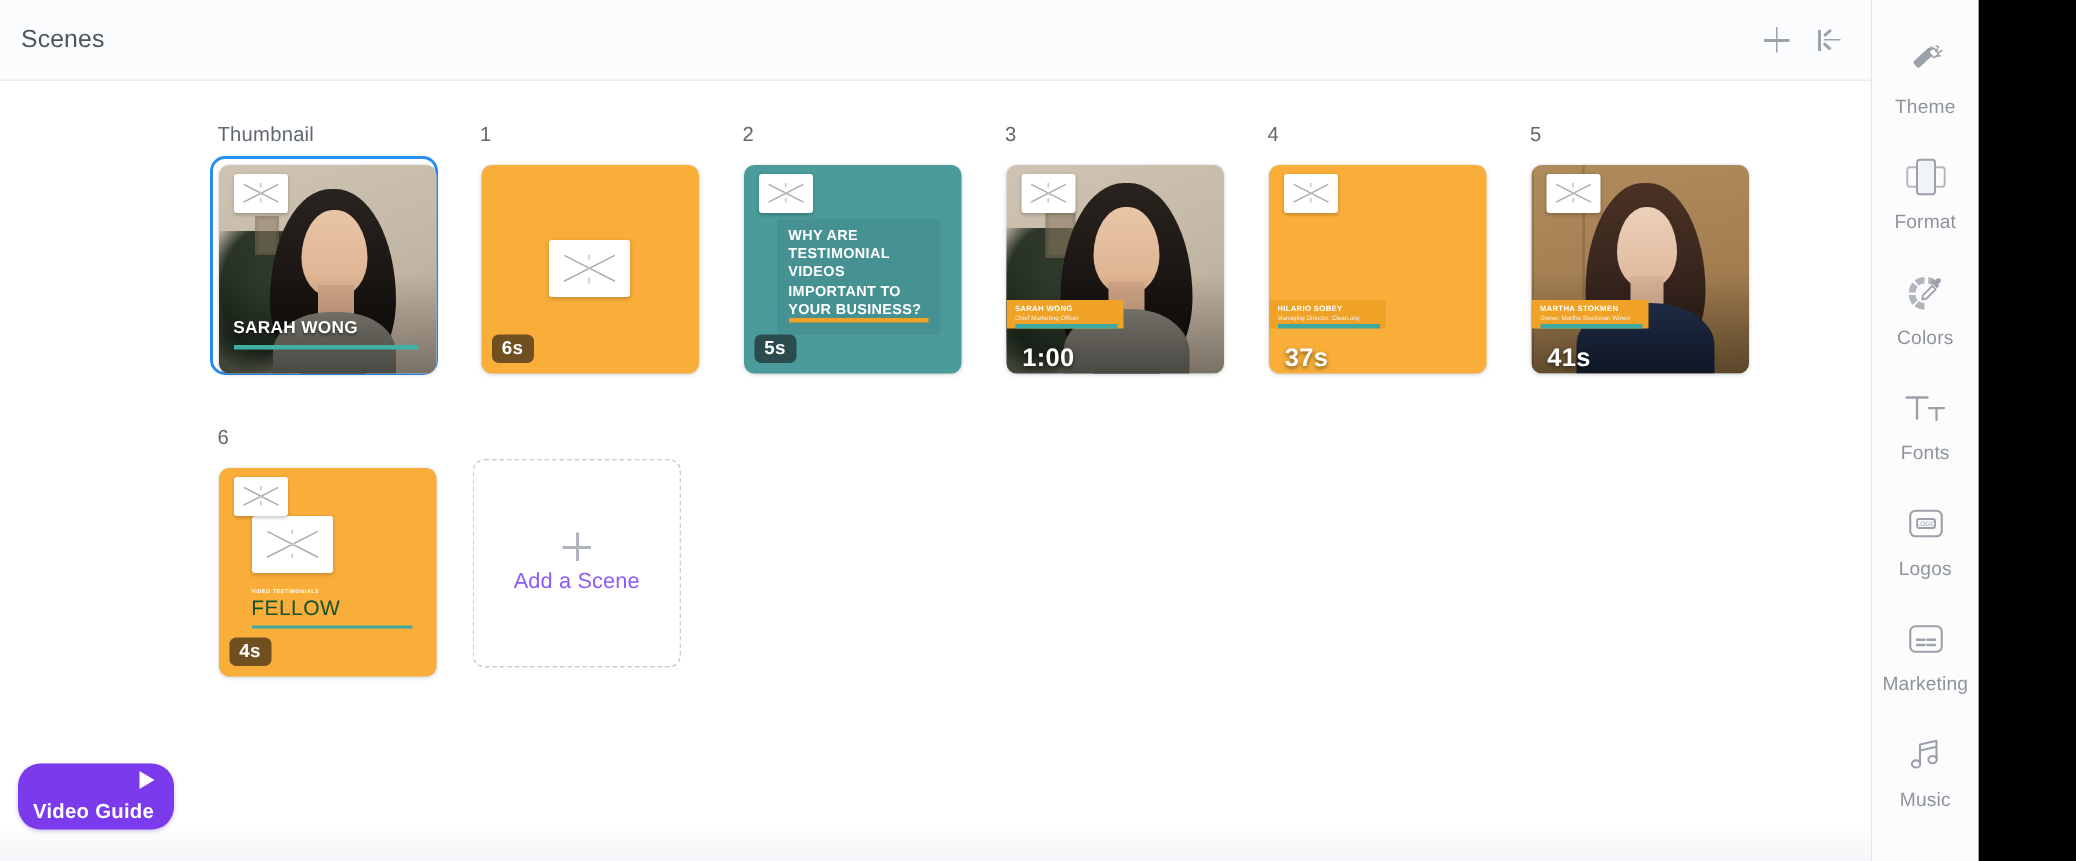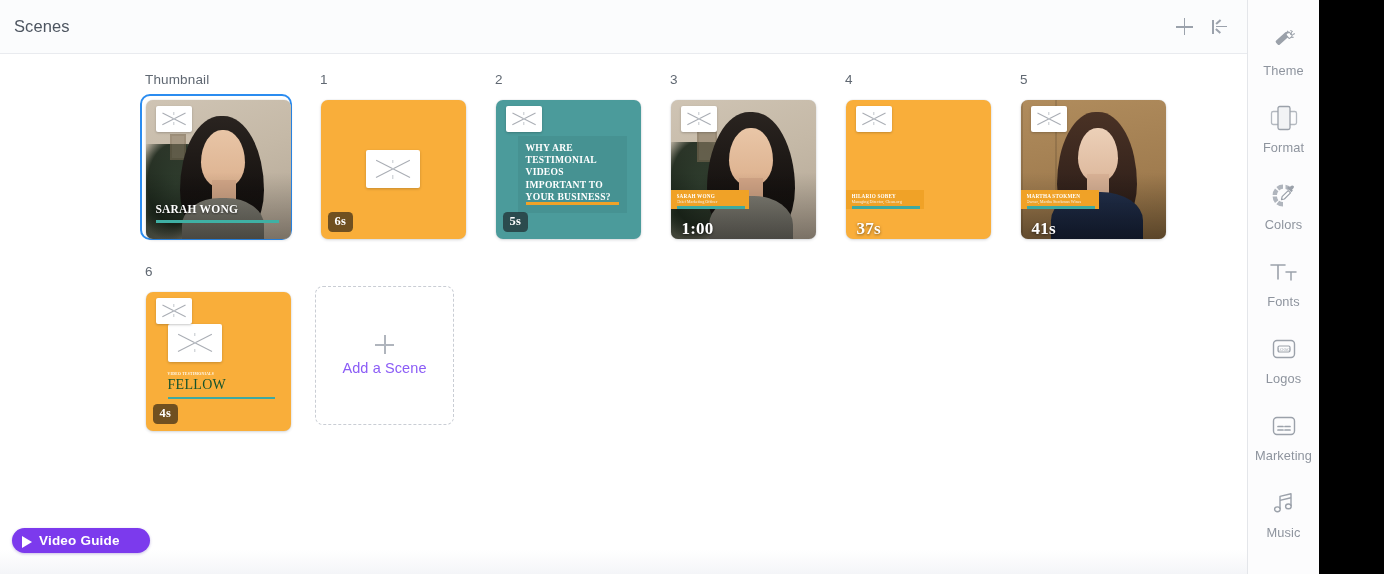--- a/index.html
+++ b/index.html
@@ -114,20 +114,21 @@
     display: flex;
     flex-wrap: wrap;
     align-content: flex-start;
     padding-left: 140px;
     gap: 0;
   }
 
   .scene-slot {
     width: 175px;
     margin-bottom: 24px;
+    margin-top: 10px;
   }
 
   .scene-label {
     font-size: 13.5px;
     color: #606872;
     margin: 0 0 5px 5px;
     height: 17px;
     letter-spacing: .15px;
   }
 
@@ -142,21 +143,20 @@
     box-shadow: 0 1px 3px rgba(20,30,50,.17), 0 0 0 .5px rgba(20,30,50,.05);
   }
 
   .card-wrap {
     position: relative;
     width: 152px;
     height: 146px;
     padding: 3.5px;
     border-radius: 10px;
     border: 2.5px solid transparent;
-    font-family: Liberation Serif, serif;
   }
   .card-wrap.selected {
     border-color: #2b8cf0;
   }
 
   
   .logo-chip {
     position: absolute;
     left: 10px;
     top: 6px;
@@ -424,24 +424,25 @@
   
   .video-guide {
     position: absolute;
     left: 12px;
     bottom: 21px;
     display: flex;
     align-items: flex-end;
     gap: 7px;
     background: #7c3aed;
     border-radius: 15px;
-    padding: 5px 30px 5px 10px;
+    padding: 5px 13px 5px 10px;
     cursor: pointer;
     z-index: 12;
     box-shadow: 0 1px 3px rgba(60,20,160,.28);
+    flex-direction: column;
   }
   .vg-play {
     width: 0; height: 0;
     border-left: 10px solid #fff;
     border-top: 6.5px solid transparent;
     border-bottom: 6.5px solid transparent;
   }
   .vg-label {
     color: #fff;
     font-size: 13.5px;

